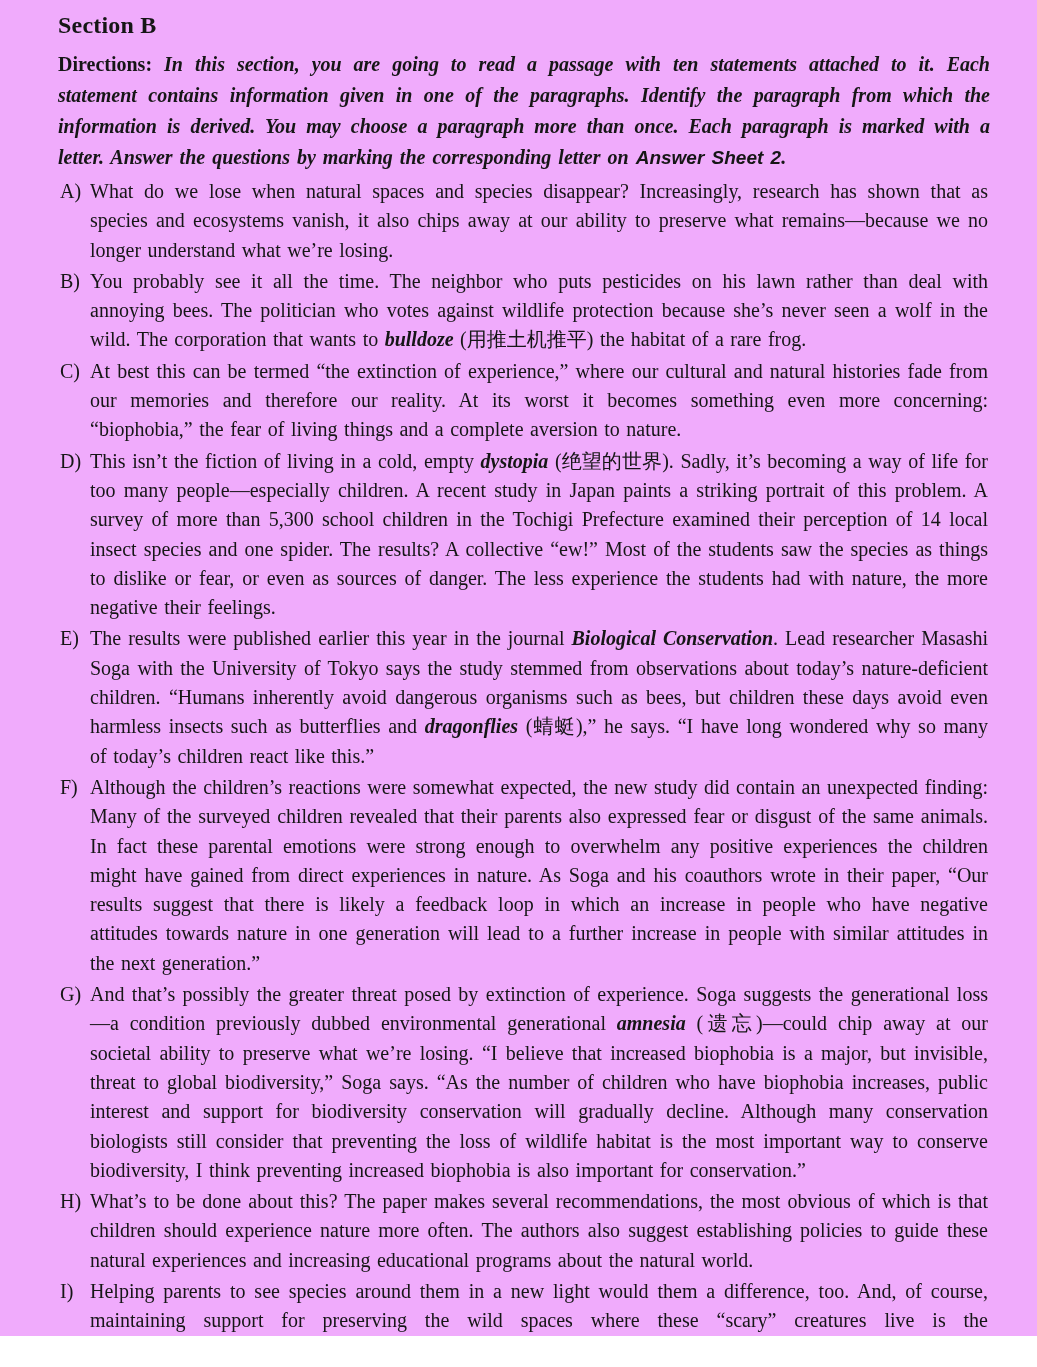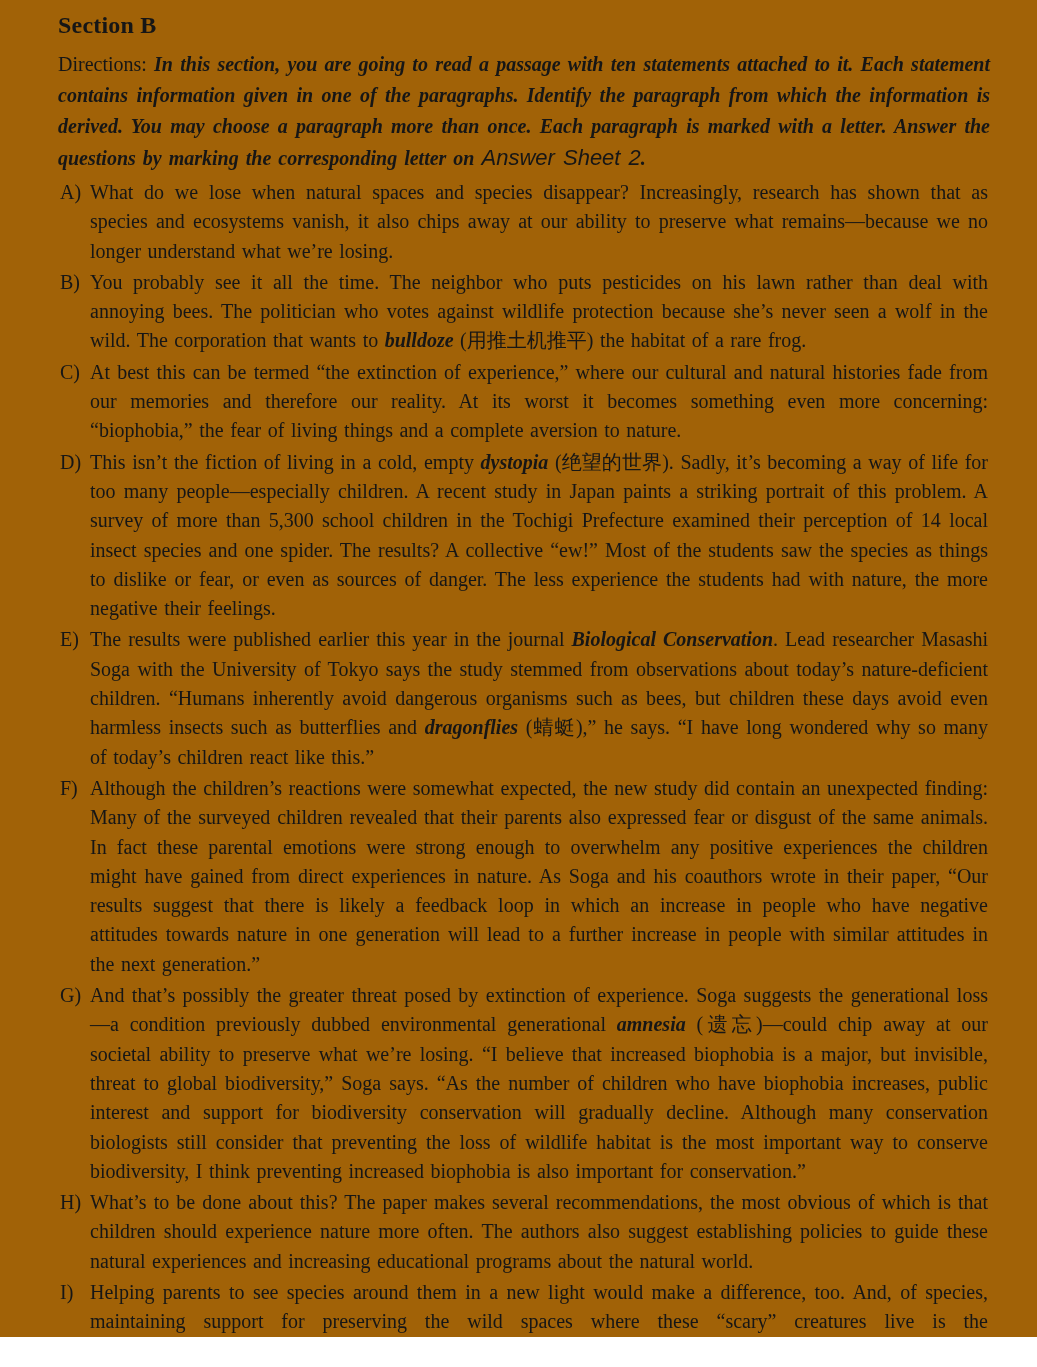--- a/index.html
+++ b/index.html
@@ -9,37 +9,37 @@
   }
   body {
     width: 1037px;
     height: 1367px;
     overflow: hidden;
     font-family: "Liberation Serif", serif;
     color: #161616;
   }
   .page {
     padding: 10px 47px 0 58px;
-    background: #a16207;
+    background: #f0abfc;
   }
   .section-heading {
     font-size: 24px;
     font-weight: bold;
     margin: 2px 0 10px 0;
     letter-spacing: 0.2px;
   }
   .directions {
     font-size: 20px;
     line-height: 31px;
     text-align: justify;
     margin: 0 0 4px 0;
     word-spacing: 2px;
   }
   .dir-label {
-    font-weight: normal;
+    font-weight: bold;
     font-style: normal;
     margin-top: 16px;
   }
   .passage-title {
     text-align: center;
     font-weight: bold;
     font-size: 20px;
     line-height: 26px;
     margin: 4px 0 6px 0;
   }
@@ -55,24 +55,24 @@
   .para.cut {
     text-align-last: justify;
   }
   .plabel {
     display: inline-block;
     width: 30px;
     text-indent: 0;
   }
   .seg-i { font-style: italic; font-weight: bold; }
   .seg-bisans {
-    font-weight: normal;
+    font-weight: bold;
     font-style: italic;
     font-family: "Liberation Sans", sans-serif;
-    font-size: 22px;
+    font-size: 19px;
   }
 </style>
 </head>
 <body>
 
 <div class="page">
 
   <h1 class="section-heading">Section B</h1>
 
   <p class="directions"><span class="dir-label">Directions:</span><span><span class="seg-i"> In this section, you are going to read a passage with ten statements attached to it. Each statement contains information given in one of the paragraphs. Identify the paragraph from which the information is derived. You may choose a paragraph more than once. Each paragraph is marked with a letter. Answer the questions by marking the corresponding letter on </span><span class="seg-bisans">Answer Sheet 2</span><span class="seg-i">.</span></span></p>
@@ -87,15 +87,15 @@
   <p class="para"><span class="plabel">D)</span><span><span>This isn’t the fiction of living in a cold, empty </span><span class="seg-i">dystopia</span><span> (绝望的世界). Sadly, it’s becoming a way of life for too many people—especially children. A recent study in Japan paints a striking portrait of this problem. A survey of more than 5,300 school children in the Tochigi Prefecture examined their perception of 14 local insect species and one spider. The results? A collective “ew!” Most of the students saw the species as things to dislike or fear, or even as sources of danger. The less experience the students had with nature, the more negative their feelings.</span></span></p>
 
   <p class="para"><span class="plabel">E)</span><span><span>The results were published earlier this year in the journal </span><span class="seg-i">Biological Conservation</span><span>. Lead researcher Masashi Soga with the University of Tokyo says the study stemmed from observations about today’s nature-deficient children. “Humans inherently avoid dangerous organisms such as bees, but children these days avoid even harmless insects such as butterflies and </span><span class="seg-i">dragonflies</span><span> (蜻蜓),” he says. “I have long wondered why so many of today’s children react like this.”</span></span></p>
 
   <p class="para"><span class="plabel">F)</span><span><span>Although the children’s reactions were somewhat expected, the new study did contain an unexpected finding: Many of the surveyed children revealed that their parents also expressed fear or disgust of the same animals. In fact these parental emotions were strong enough to overwhelm any positive experiences the children might have gained from direct experiences in nature. As Soga and his coauthors wrote in their paper, “Our results suggest that there is likely a feedback loop in which an increase in people who have negative attitudes towards nature in one generation will lead to a further increase in people with similar attitudes in the next generation.”</span></span></p>
 
   <p class="para"><span class="plabel">G)</span><span><span>And that’s possibly the greater threat posed by extinction of experience. Soga suggests the generational loss—a condition previously dubbed environmental generational </span><span class="seg-i">amnesia</span><span> (遗忘)—could chip away at our societal ability to preserve what we’re losing. “I believe that increased biophobia is a major, but invisible, threat to global biodiversity,” Soga says. “As the number of children who have biophobia increases, public interest and support for biodiversity conservation will gradually decline. Although many conservation biologists still consider that preventing the loss of wildlife habitat is the most important way to conserve biodiversity, I think preventing increased biophobia is also important for conservation.”</span></span></p>
 
   <p class="para"><span class="plabel">H)</span><span><span>What’s to be done about this? The paper makes several recommendations, the most obvious of which is that children should experience nature more often. The authors also suggest establishing policies to guide these natural experiences and increasing educational programs about the natural world.</span></span></p>
 
-  <p class="para cut"><span class="plabel">I)</span><span><span>Helping parents to see species around them in a new light would make a difference, too. And, of species, maintaining support for preserving the wild spaces where these “scary” creatures live is the</span></span></p>
+  <p class="para cut"><span class="plabel">I)</span><span><span>Helping parents to see species around them in a new light would them a difference, too. And, of course, maintaining support for preserving the wild spaces where these “scary” creatures live is the</span></span></p>
 
 </div>
 
 </body></html>

